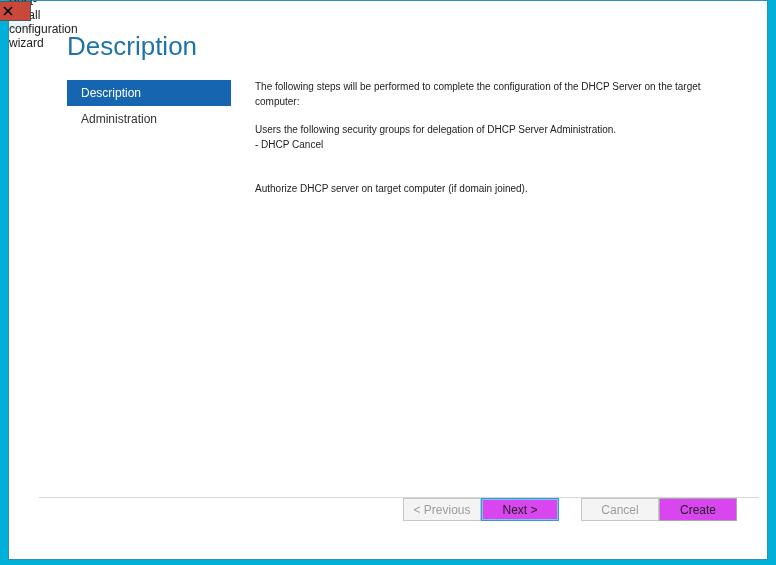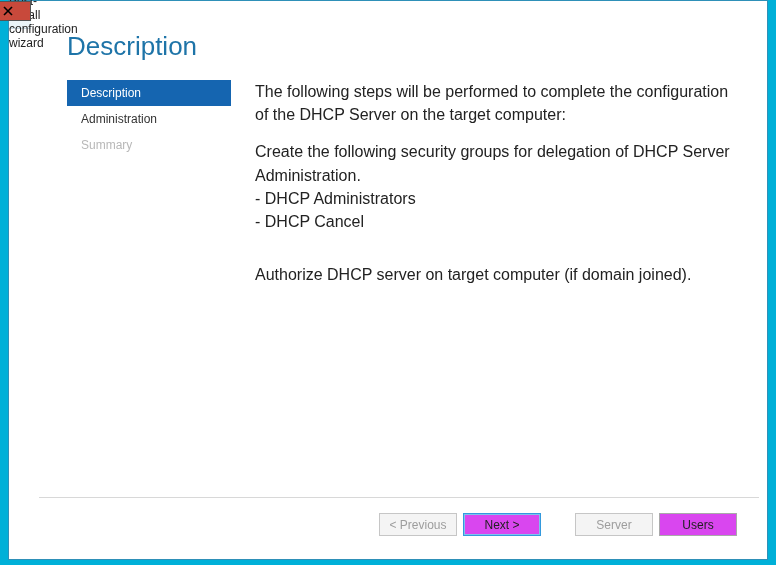--- a/index.html
+++ b/index.html
@@ -93,34 +93,32 @@
     color: #fff;
   }
   .nav-item.disabled {
     color: #b8b8b8;
     cursor: default;
   }
   .pane {
     flex: 1;
     padding-left: 24px;
     color: #222;
-    font-size: 16px;
+    font-size: 10px;
     line-height: 1.45;
   }
   .pane p { margin-bottom: 14px; }
   .pane .list-line { margin-bottom: 0; }
   .pane .after-list { margin-top: 30px; }
   .footer {
     height: 54px;
     border-top: 1px solid #d8d8d8;
     display: flex;
-    align-items: center;
     justify-content: flex-end;
     padding-right: 22px;
-    gap: 6px;
   }
   .footer .gap { width: 22px; }
   .btn {
     min-width: 78px;
     height: 23px;
     border: 1px solid #a9a9a9;
     background: #d946ef;
     font-size: 12px;
     color: #222;
     cursor: pointer;
@@ -172,34 +170,32 @@
     </div>
   </div>
 
   <div class="content">
     <div class="page-heading">Description</div>
 
     <div class="body-row">
       <div class="nav">
         <div class="nav-item active">Description</div>
         <div class="nav-item">Administration</div>
-        <div class="nav-item disabled">Summary</div>
       </div>
 
       <div class="pane">
         <p>The following steps will be performed to complete the configuration of the DHCP Server on the target computer:</p>
-        <p class="list-line">Create the following security groups for delegation of DHCP Server Administration.</p>
-        <p class="list-line">- DHCP Administrators</p>
+        <p class="list-line">Users the following security groups for delegation of DHCP Server Administration.</p>
         <p class="list-line">- DHCP Cancel</p>
         <p class="after-list">Authorize DHCP server on target computer (if domain joined).</p>
       </div>
     </div>
 
     <div class="footer">
       <button class="btn" disabled="">&lt; Previous</button>
       <button class="btn default">Next &gt;</button>
       <span class="gap"></span>
-      <button class="btn" disabled="">Server</button>
-      <button class="btn">Users</button>
+      <button class="btn" disabled="">Cancel</button>
+      <button class="btn">Create</button>
     </div>
   </div>
 
 </div>
 
 </body></html>

